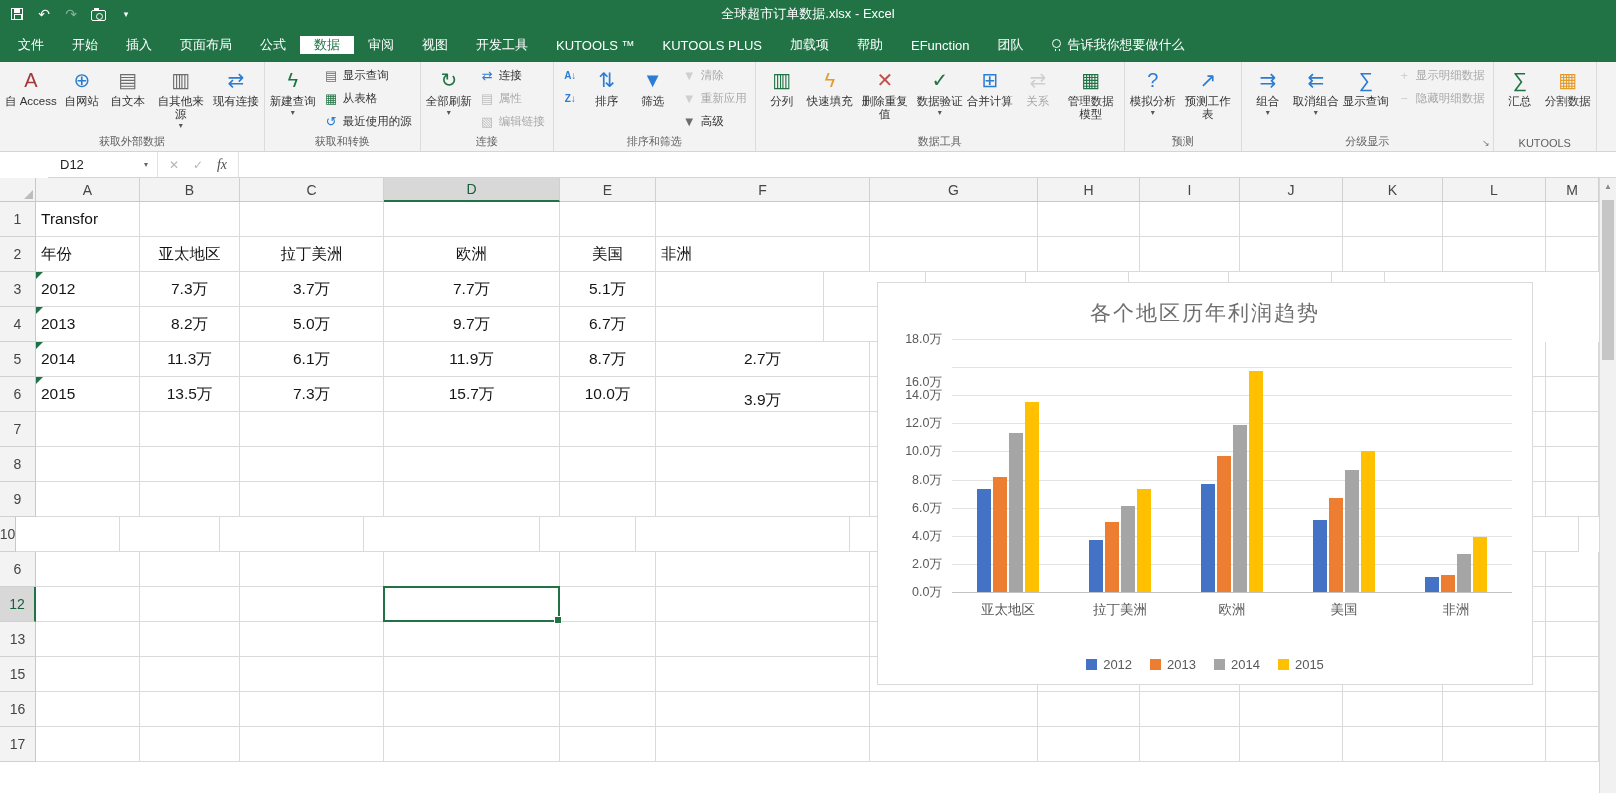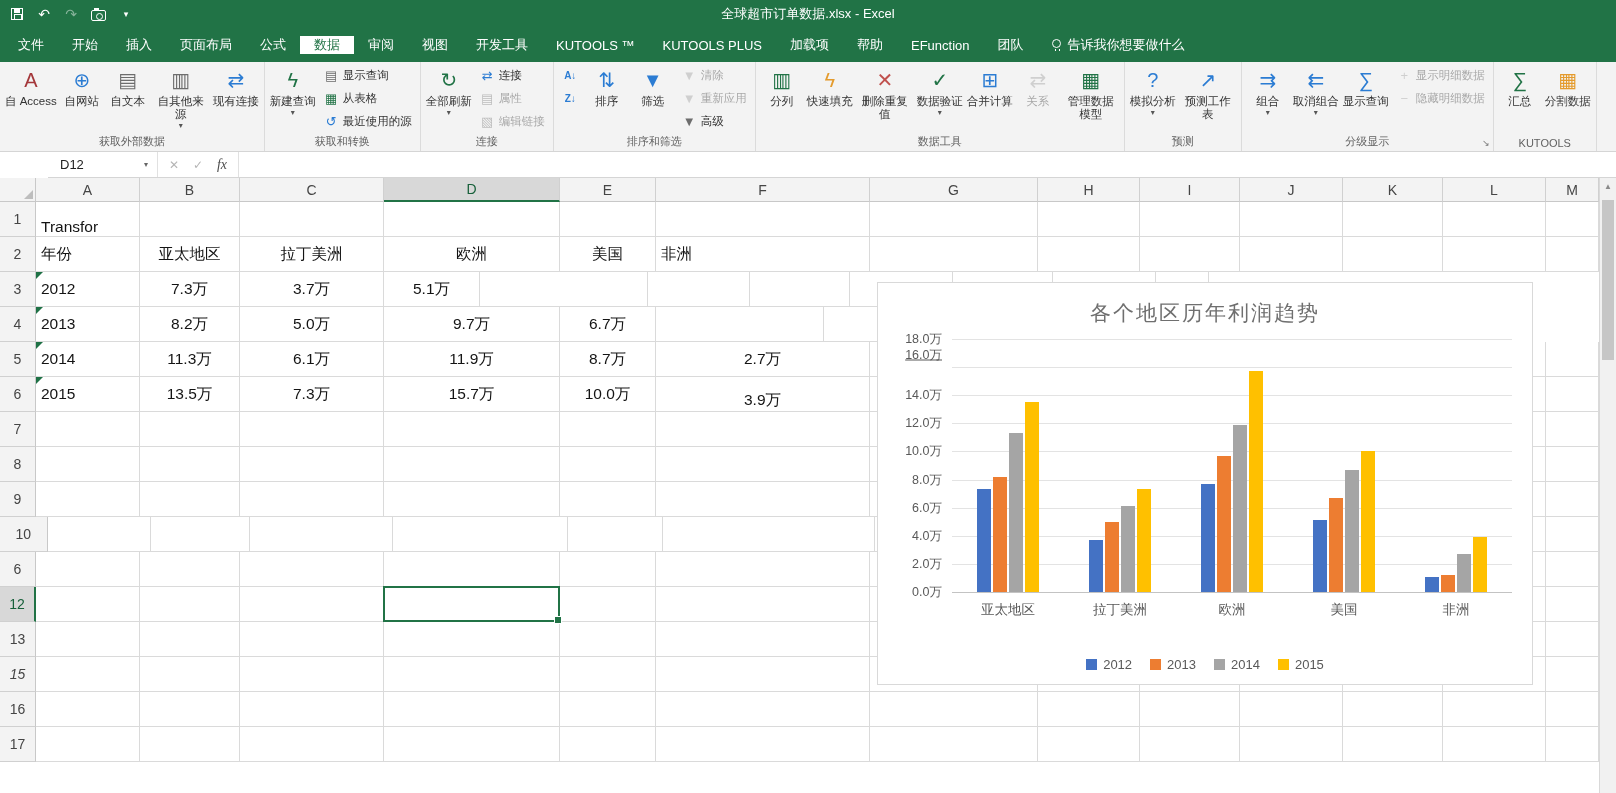--- a/index.html
+++ b/index.html
@@ -385,21 +385,21 @@
         <div class="hcell" style="width: 168px;">G</div>
         <div class="hcell" style="width: 102px;">H</div>
         <div class="hcell" style="width: 100px;">I</div>
         <div class="hcell" style="width: 103px;">J</div>
         <div class="hcell" style="width: 100px;">K</div>
         <div class="hcell" style="width: 103px;">L</div>
         <div class="hcell" style="width: 53px;">M</div>
       </div>
       <div class="gridrow">
         <div class="rowhdr" style="width: 36px;">1</div>
-        <div class="cell" style="width: 104px; align-items: flex-end;">
+        <div class="cell" style="width: 104px;">
           <span>Transfor</span>
         </div>
         <div class="cell" style="width: 100px;"></div>
         <div class="cell" style="width: 144px;"></div>
         <div class="cell" style="width: 176px;"></div>
         <div class="cell" style="width: 96px;"></div>
         <div class="cell" style="width: 214px;"></div>
         <div class="cell" style="width: 168px;"></div>
         <div class="cell" style="width: 102px;"></div>
         <div class="cell" style="width: 100px;"></div>
@@ -441,20 +441,23 @@
         <div class="cell" style="width: 104px;">
           <span>2012</span>
           <div class="tri"></div>
         </div>
         <div class="cell center" style="width: 100px;">
           <span>7.3万</span>
         </div>
         <div class="cell center" style="width: 144px;">
           <span>3.7万</span>
         </div>
+        <div class="cell center" style="width: 176px;">
+          <span>7.7万</span>
+        </div>
         <div class="cell center" style="width: 96px;">
           <span>5.1万</span>
         </div>
         <div class="cell" style="width: 168px;"></div>
         <div class="cell" style="width: 102px;"></div>
         <div class="cell" style="width: 100px;"></div>
         <div class="cell" style="width: 103px;"></div>
         <div class="cell" style="width: 100px;"></div>
         <div class="cell" style="width: 103px;"></div>
         <div class="cell" style="width: 53px;"></div>
@@ -585,21 +588,21 @@
         <div class="cell" style="width: 214px;"></div>
         <div class="cell" style="width: 168px;"></div>
         <div class="cell" style="width: 102px;"></div>
         <div class="cell" style="width: 100px;"></div>
         <div class="cell" style="width: 103px;"></div>
         <div class="cell" style="width: 100px;"></div>
         <div class="cell" style="width: 103px;"></div>
         <div class="cell" style="width: 53px;"></div>
       </div>
       <div class="gridrow">
-        <div class="rowhdr" style="width: 48px;">10</div>
+        <div class="rowhdr" style="width: 16px;">10</div>
         <div class="cell" style="width: 104px;"></div>
         <div class="cell" style="width: 100px;"></div>
         <div class="cell" style="width: 144px;"></div>
         <div class="cell" style="width: 176px;"></div>
         <div class="cell" style="width: 96px;"></div>
         <div class="cell" style="width: 214px;"></div>
         <div class="cell" style="width: 168px;"></div>
         <div class="cell" style="width: 102px;"></div>
         <div class="cell" style="width: 100px;"></div>
         <div class="cell" style="width: 103px;"></div>
@@ -649,21 +652,21 @@
         <div class="cell" style="width: 214px;"></div>
         <div class="cell" style="width: 168px;"></div>
         <div class="cell" style="width: 102px;"></div>
         <div class="cell" style="width: 100px;"></div>
         <div class="cell" style="width: 103px;"></div>
         <div class="cell" style="width: 100px;"></div>
         <div class="cell" style="width: 103px;"></div>
         <div class="cell" style="width: 53px;"></div>
       </div>
       <div class="gridrow">
-        <div class="rowhdr" style="width: 36px; font-style: italic;">15</div>
+        <div class="rowhdr" style="width: 36px;">15</div>
         <div class="cell" style="width: 104px;"></div>
         <div class="cell" style="width: 100px;"></div>
         <div class="cell" style="width: 144px;"></div>
         <div class="cell" style="width: 176px;"></div>
         <div class="cell" style="width: 96px;"></div>
         <div class="cell" style="width: 214px;"></div>
         <div class="cell" style="width: 168px;"></div>
         <div class="cell" style="width: 102px;"></div>
         <div class="cell" style="width: 100px;"></div>
         <div class="cell" style="width: 103px;"></div>
@@ -741,21 +744,21 @@
       <div class="ylabel" style="left: 6px; width: 58px; top: 224.667px;">6.0万</div>
       <div class="gridline" style="left: 74px; width: 560px; top: 196.556px;"></div>
       <div class="ylabel" style="left: 6px; width: 58px; top: 196.556px;">8.0万</div>
       <div class="gridline" style="left: 74px; width: 560px; top: 168.444px;"></div>
       <div class="ylabel" style="left: 6px; width: 58px; top: 168.444px;">10.0万</div>
       <div class="gridline" style="left: 74px; width: 560px; top: 140.333px;"></div>
       <div class="ylabel" style="left: 6px; width: 58px; top: 140.333px;">12.0万</div>
       <div class="gridline" style="left: 74px; width: 560px; top: 112.222px;"></div>
       <div class="ylabel" style="left: 6px; width: 58px; top: 112.222px;">14.0万</div>
       <div class="gridline" style="left: 74px; width: 560px; top: 84.1111px;"></div>
-      <div class="ylabel" style="left: 6px; width: 58px; top: 72px; text-decoration: underline;">16.0万</div>
+      <div class="ylabel" style="left: 6px; width: 58px; top: 99px;">16.0万</div>
       <div class="gridline" style="left: 74px; width: 560px; top: 56px;"></div>
       <div class="ylabel" style="left: 6px; width: 58px; top: 56px;">18.0万</div>
       <div class="bar" style="left: 99px; width: 14px; top: 206.394px; height: 102.606px; background: rgb(68, 114, 196);"></div>
       <div class="bar" style="left: 115px; width: 14px; top: 193.744px; height: 115.256px; background: rgb(237, 125, 49);"></div>
       <div class="bar" style="left: 131px; width: 14px; top: 150.172px; height: 158.828px; background: rgb(165, 165, 165);"></div>
       <div class="bar" style="left: 147px; width: 14px; top: 119.25px; height: 189.75px; background: rgb(255, 192, 0);"></div>
       <div class="xlabel" style="left: 74px; width: 112px; top: 318px;">亚太地区</div>
       <div class="bar" style="left: 211px; width: 14px; top: 256.994px; height: 52.0056px; background: rgb(68, 114, 196);"></div>
       <div class="bar" style="left: 227px; width: 14px; top: 238.722px; height: 70.2778px; background: rgb(237, 125, 49);"></div>
       <div class="bar" style="left: 243px; width: 14px; top: 223.261px; height: 85.7389px; background: rgb(165, 165, 165);"></div>

